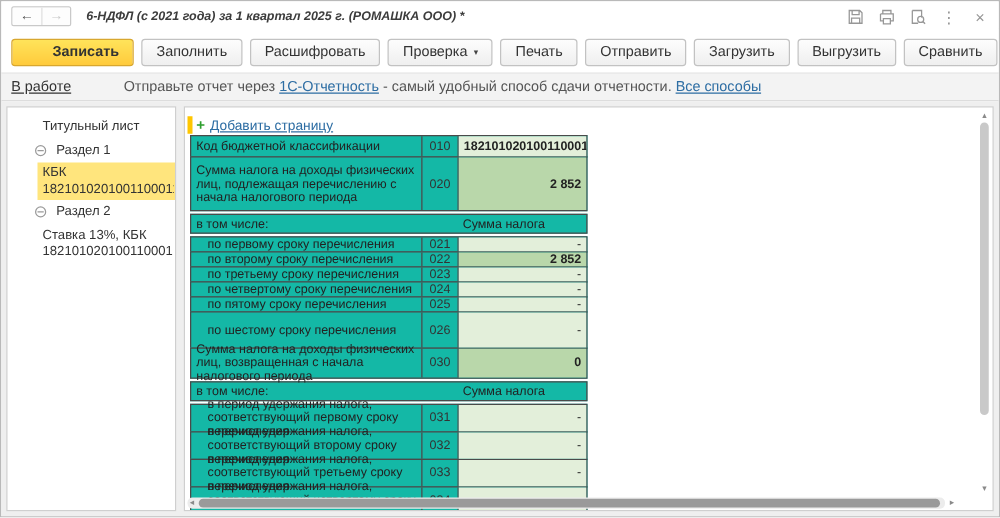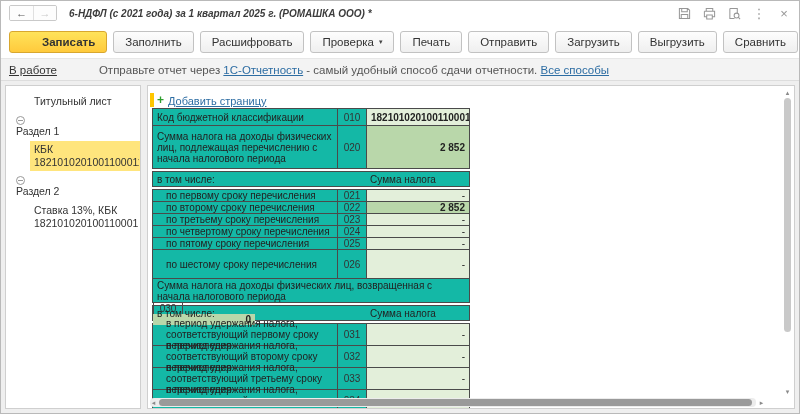--- a/index.html
+++ b/index.html
@@ -31,21 +31,21 @@
   .statusbar { height:23px; background:#f3f3f3; border-top:1px solid #e7e7e7; border-bottom:1px solid #dddddd; display:flex; align-items:center; padding:0 8px; font-size:11.5px; flex:0 0 auto; }
   .statestate { color:#333; text-decoration:underline; cursor:pointer; }
   .statusmsg { margin-left:42px; color:#555; white-space:nowrap; overflow:hidden; }
   .slink { color:#2d6da3; text-decoration:underline; cursor:pointer; }
 
   
   .main { flex:1; background:#efefef; display:flex; padding:4px; overflow:hidden; }
   .sidebar { width:136px; background:#fff; border:1px solid #cfcfcf; overflow:hidden; font-size:10.5px; color:#333; padding-top:6px; flex:0 0 auto; }
   .sb-item { display:flex; align-items:flex-start; min-height:19px; padding:3px 2px 3px 0; cursor:pointer; line-height:13px; }
   .sb-item.lvl-root { padding-left:28px; }
-  .sb-item.lvl-sec  { padding-left:10px;flex-direction:column; }
+  .sb-item.lvl-sec  { padding-left:22px; }
   .sb-item.lvl-child{ padding-left:28px; }
   .sb-sel { background:#ffe57d; margin-left:24px; margin-right:2px; padding:2px 1px 2px 4px !important; width:110px; overflow:hidden; }
   .collapse { width:9px; height:9px; border:1px solid #9a9a9a; border-radius:50%; position:relative; margin:2px 8px 0 0; flex:0 0 auto; }
   .collapse::after { content:""; position:absolute; left:1px; right:1px; top:3px; height:1px; background:#9a9a9a; }
   .sb-label { overflow:hidden; }
 
   .content { flex:1; margin-left:6px; background:#fff; border:1px solid #cfcfcf; position:relative; overflow:hidden; padding:4px 0 0 2px; }
 
   .addpage { display:flex; align-items:flex-end; height:16px; margin:1px 0 2px 0; font-size:11px; cursor:pointer; }
   .focusmark { width:4px; height:14px; background:#ffc600; margin-right:3px; flex:0 0 auto; }
@@ -200,21 +200,21 @@
           <div class="trow" style="height: 13px;">
             <div class="tlabel ind">по пятому сроку перечисления</div>
             <div class="tcode">025</div>
             <div class="tval light right">-</div>
           </div>
           <div class="trow" style="height: 30px;">
             <div class="tlabel ind">по шестому сроку перечисления</div>
             <div class="tcode">026</div>
             <div class="tval light right">-</div>
           </div>
-          <div class="trow" style="height: 25px; flex-direction: column;">
+          <div class="trow" style="height: 25px;">
             <div class="tlabel">Сумма налога на доходы физических лиц, возвращенная с начала налогового периода</div>
             <div class="tcode">030</div>
             <div class="tval dark right b">0</div>
           </div>
           <div class="trow sub gap" style="height: 16px;">
             <div class="tlabel">в том числе:</div>
             <div class="subright">Сумма налога</div>
           </div>
           <div class="trow gap" style="height: 23px;">
             <div class="tlabel ind">в период удержания налога, соответствующий первому сроку перечисления</div>

